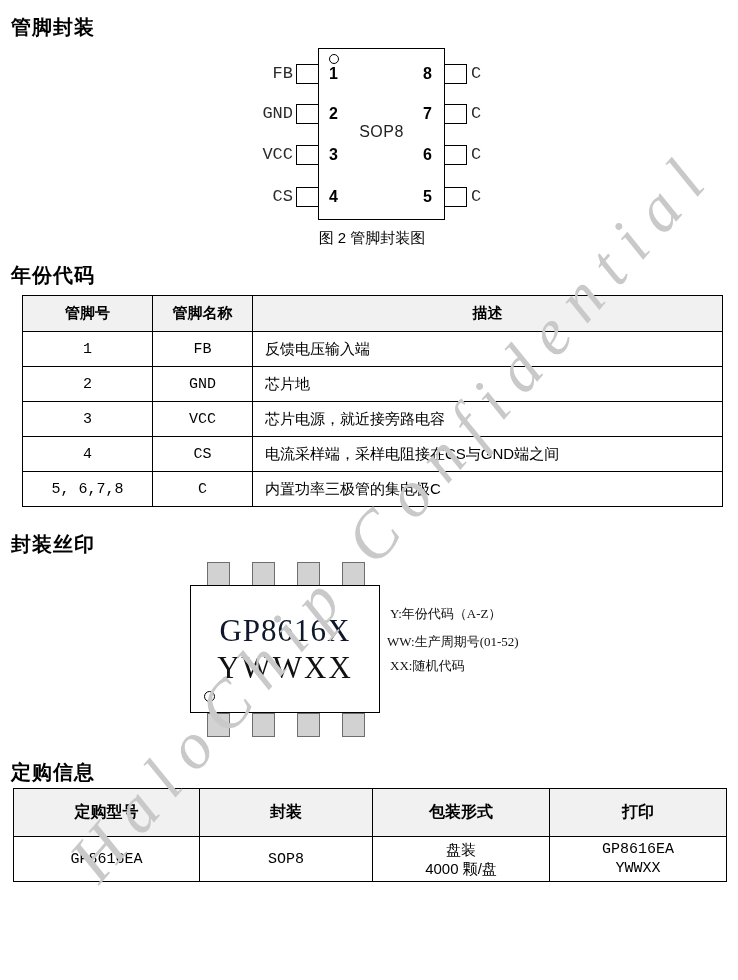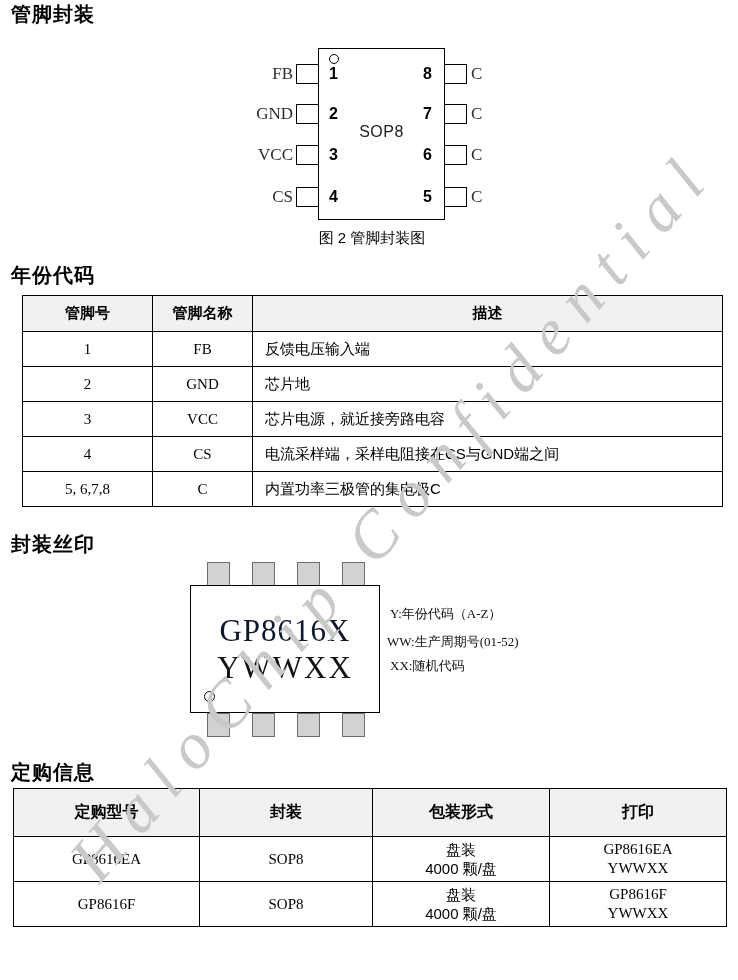--- a/index.html
+++ b/index.html
@@ -34,21 +34,21 @@
   .f1-pkg  { left:318px; top:123px; width:127px; text-align:center; font-size:16px; letter-spacing:0.5px; color:#222; }
   .f1-cap  { left:292px; top:229px; width:160px; text-align:center; font-size:15px; color:#000; }
   
   .tbl { position:absolute; border-collapse:collapse; table-layout:fixed; background:transparent; }
   .tbl td, .tbl th { border:1.5px solid #000; font-size:15px; color:#000; overflow:hidden; }
   .tbl th { background:#f1f1f1; font-weight:bold; text-align:center; }
   #pin-table { left:22px; top:295px; width:700px; }
   #pin-table th { height:36px; }
   #pin-table td { height:35px; text-align:center; }
   #pin-table td.desc { text-align:left; padding-left:12px; }
-  .latin { font-family:Liberation Serif, serif; }
+  .latin { font-family:Liberation Mono, monospace; }
   
   .f2-pin { width:23px; height:24px; background:#d2d2d2; border:1px solid #6e6e6e; }
   .c1 { left:207px; } .c2 { left:252px; } .c3 { left:297px; } .c4 { left:342px; }
   .f2-top { top:562px; } .f2-bot { top:713px; }
   .f2-body { left:190px; top:585px; width:190px; height:128px; border:1.5px solid #000; }
   .f2-mark1 { left:190px; top:613px; width:190px; text-align:center;
               font-family:"Liberation Serif", serif; font-size:31px; letter-spacing:1px; color:#0f172a; }
   .f2-mark2 { left:190px; top:650px; width:190px; text-align:center;
               font-family:"Liberation Serif", serif; font-size:31px; letter-spacing:2px; color:#111; }
   .f2-dot { left:204px; top:691px; width:11px; height:11px; border:1.5px solid #000; border-radius:50%; }
@@ -58,21 +58,21 @@
   #order-table th { height:48px; font-size:16px; }
   #order-table td { height:45px; text-align:center; line-height:19px; font-size:15px; vertical-align:middle; }
 </style>
 </head>
 <body>
 
 <div class="page">
 
   <div class="watermark">HaloChip Confidential</div>
 
-  <div class="heading" style="top:1px;">管脚封装</div>
+  <div class="heading" style="top:14px;">管脚封装</div>
   <div class="heading" style="top:262px;">年份代码</div>
   <div class="heading" style="top:531px;">封装丝印</div>
   <div class="heading" style="top:759px;">定购信息</div>
 
   <div>
     <div class="abs f1-body"></div>
     <div class="abs f1-dot"></div>
 
     <div class="abs pinrect pL r1"></div>
     <div class="abs pinrect pL r2"></div>
@@ -185,28 +185,16 @@
       <td class="latin">SOP8</td>
       <td>
         <div>盘装</div>
         <div>4000 颗/盘</div>
       </td>
       <td class="latin">
         <div>GP8616EA</div>
         <div>YWWXX</div>
       </td>
     </tr>
-    <tr>
-      <td class="latin">GP8616F</td>
-      <td class="latin">SOP8</td>
-      <td>
-        <div>盘装</div>
-        <div>4000 颗/盘</div>
-      </td>
-      <td class="latin">
-        <div>GP8616F</div>
-        <div>YWWXX</div>
-      </td>
-    </tr>
   </tbody>
     </table>
 
 </div>
 
 </body></html>

